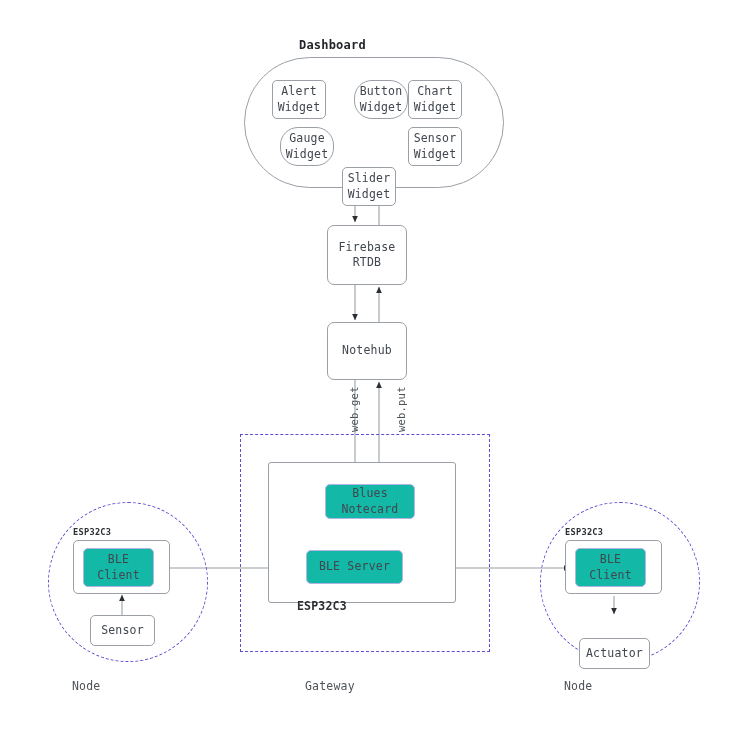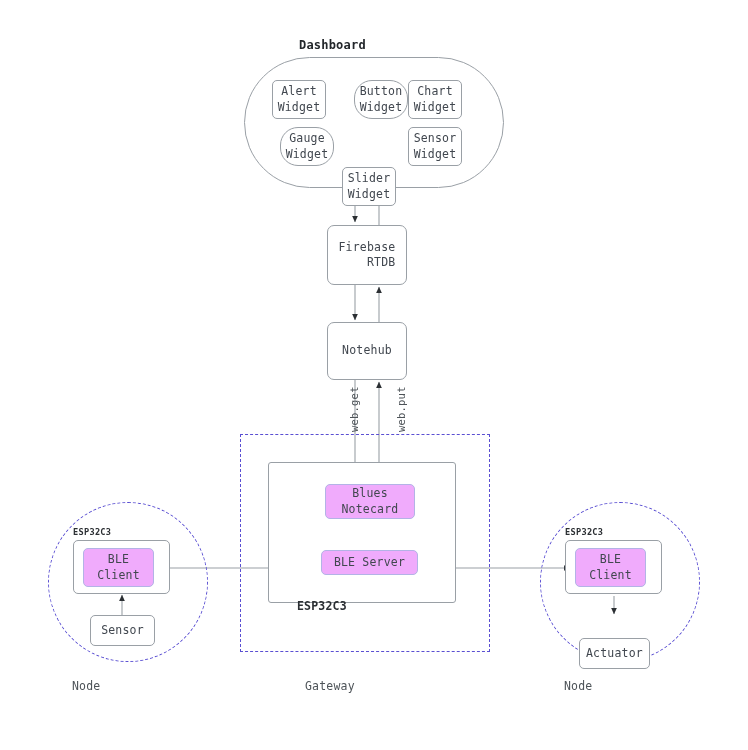--- a/index.html
+++ b/index.html
@@ -37,21 +37,21 @@
     background: #ffffff;
     border: 1px solid #9aa0a6;
     border-radius: 5px;
     font-size: 11.5px;
     letter-spacing: 0.2px;
   }
 
   
   .box.accent {
     border: 1.3px solid #b3b3e6;
-    background: #f0abfc;
+    background: #14b8a6;
     border-radius: 5px;
   }
 
   
   .chassis {
     position: absolute;
     box-sizing: border-box;
     border: 1px solid #9aa0a6;
     border-radius: 5px;
     background: #ffffff;
@@ -182,36 +182,36 @@
   <div class="box" style="left:408px; top:80px; width:54px; height:39px;">Chart
 Widget</div>
 
   <div class="box" style="left:280px; top:127px; width:54px; height:39px;border-radius:18px;">Gauge
 Widget</div>
   <div class="box" style="left:342px; top:127px; width:54px; height:39px;margin-top:40px;">Slider
 Widget</div>
   <div class="box" style="left:408px; top:127px; width:54px; height:39px;">Sensor
 Widget</div>
 
-  <div class="box" style="left:327px; top:225px; width:80px; height:60px; border-radius:7px;text-align:right;">Firebase
+  <div class="box" style="left:327px; top:225px; width:80px; height:60px; border-radius:7px;">Firebase
 RTDB</div>
 
   <div class="box" style="left:327px; top:322px; width:80px; height:58px; border-radius:7px;">Notehub</div>
 
   <div class="edge-label" style="left:348px; top:432px;">web.get</div>
   <div class="edge-label" style="left:395px; top:432px;">web.put</div>
 
   <div class="dashed-rect" style="left:240px; top:434px; width:250px; height:218px;"></div>
 
   <div class="plain-container" style="left:268px; top:462px; width:188px; height:141px;"></div>
 
   <div class="box accent" style="left:325px; top:484px; width:90px; height:35px;">Blues
 Notecard</div>
 
-  <div class="box accent" style="left:321px; top:550px; width:97px; height:25px;">BLE Server</div>
+  <div class="box accent" style="left:306px; top:550px; width:97px; height:34px;">BLE Server</div>
 
   <div class="caption bold" style="left:297px; top:599px; width:130px;">ESP32C3</div>
 
   <div class="caption" style="left:305px; top:679px; width:115px;">Gateway</div>
 
   <div class="dashed-circle" style="left:48px; top:502px; width:160px; height:160px;"></div>
 
   <div class="caption tiny-bold" style="left:73px; top:527px; width:110px;">ESP32C3</div>
 
   <div class="chassis" style="left:73px; top:540px; width:97px; height:54px;"></div>

